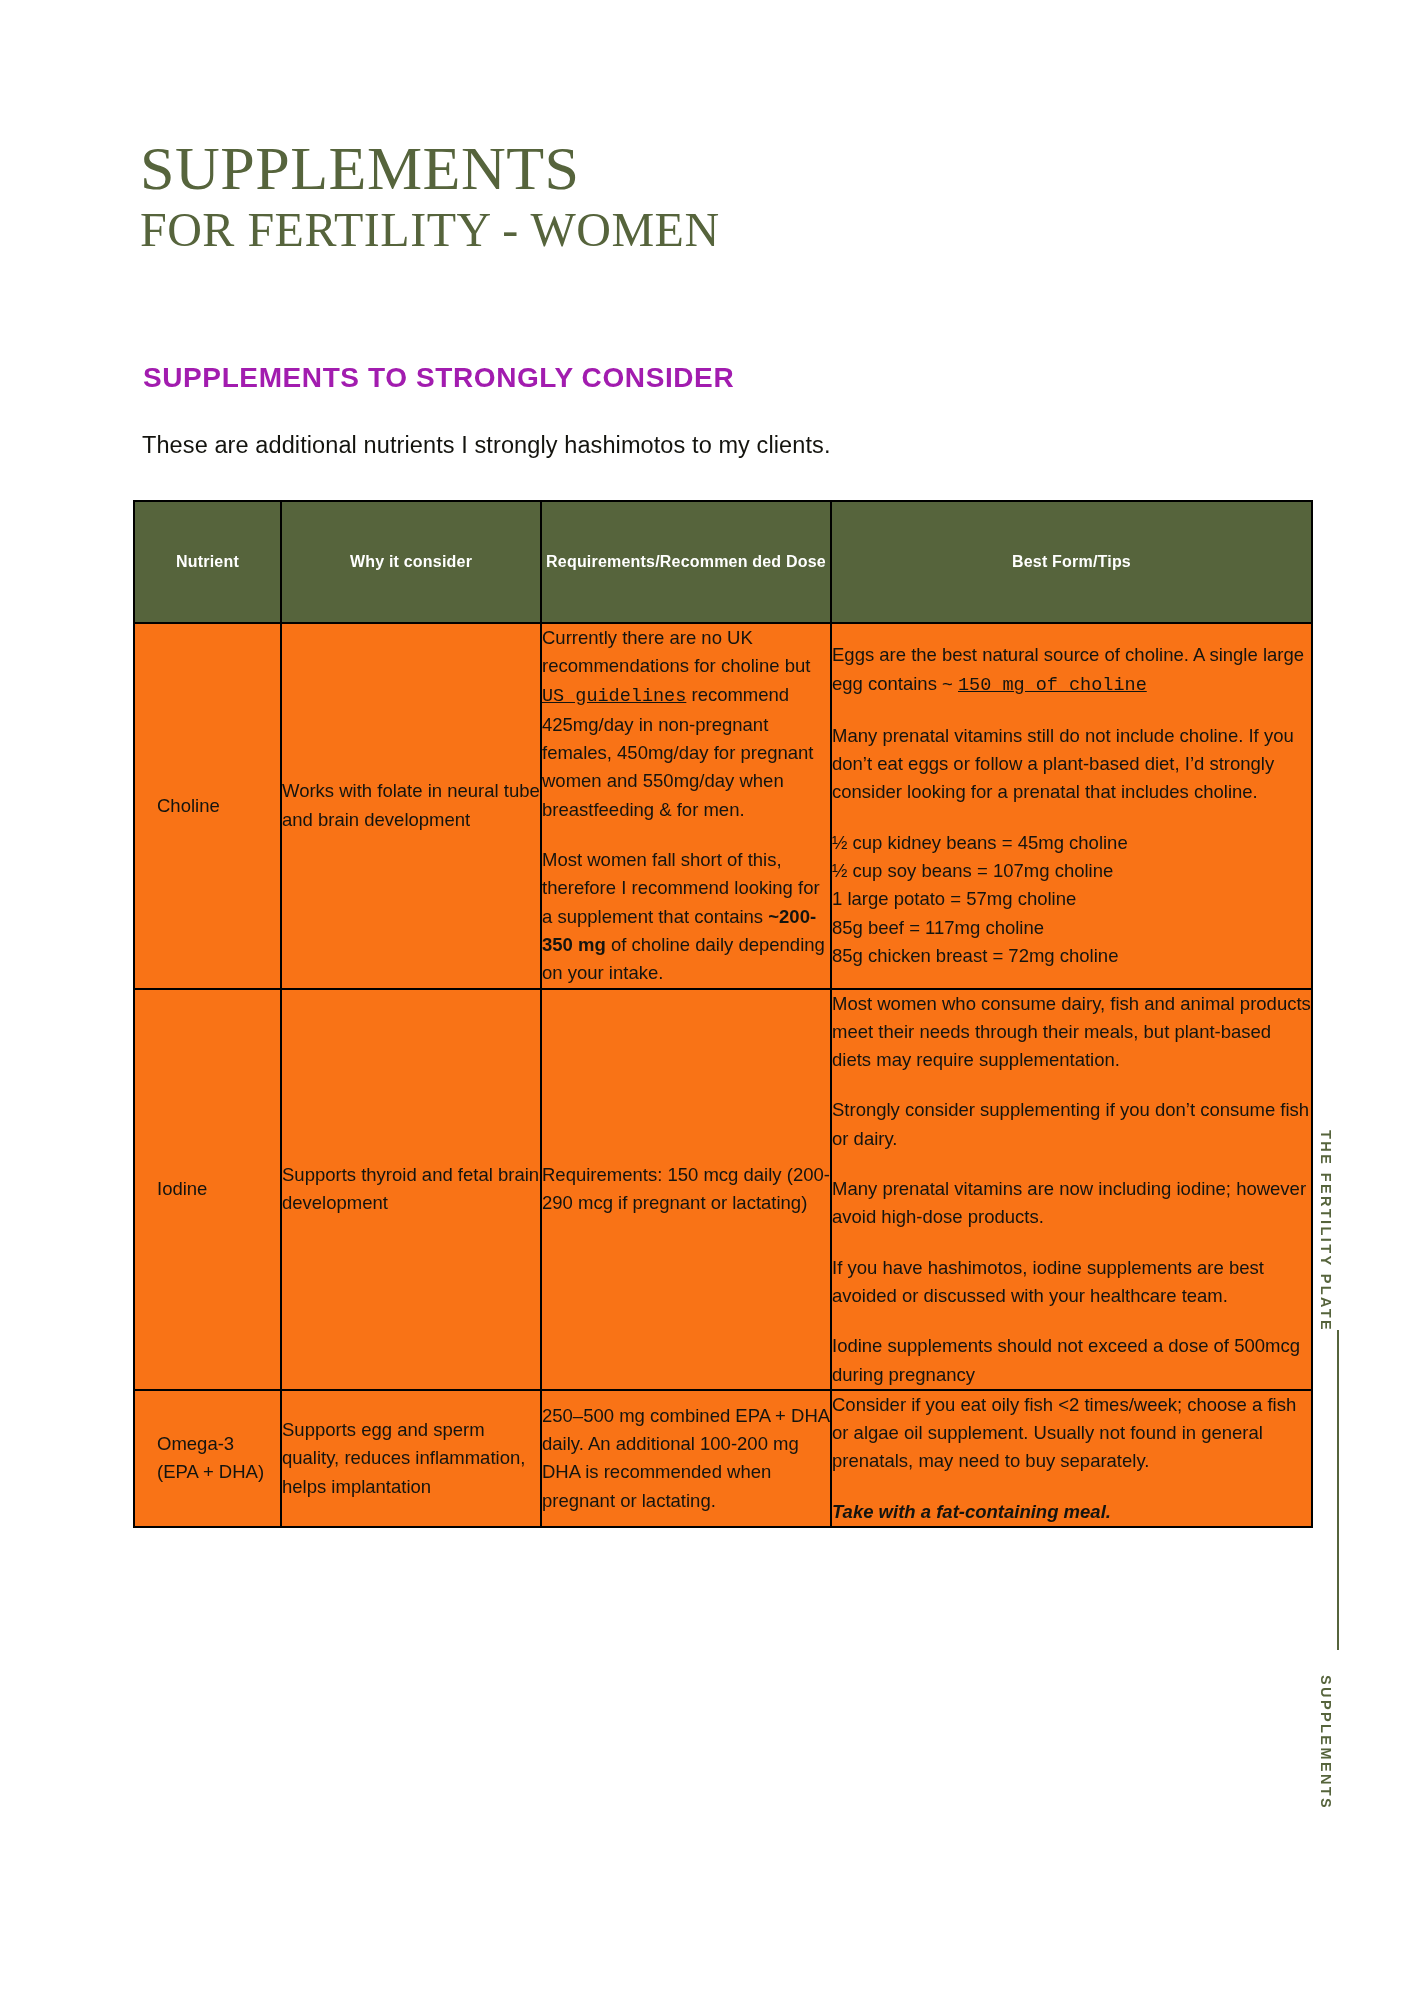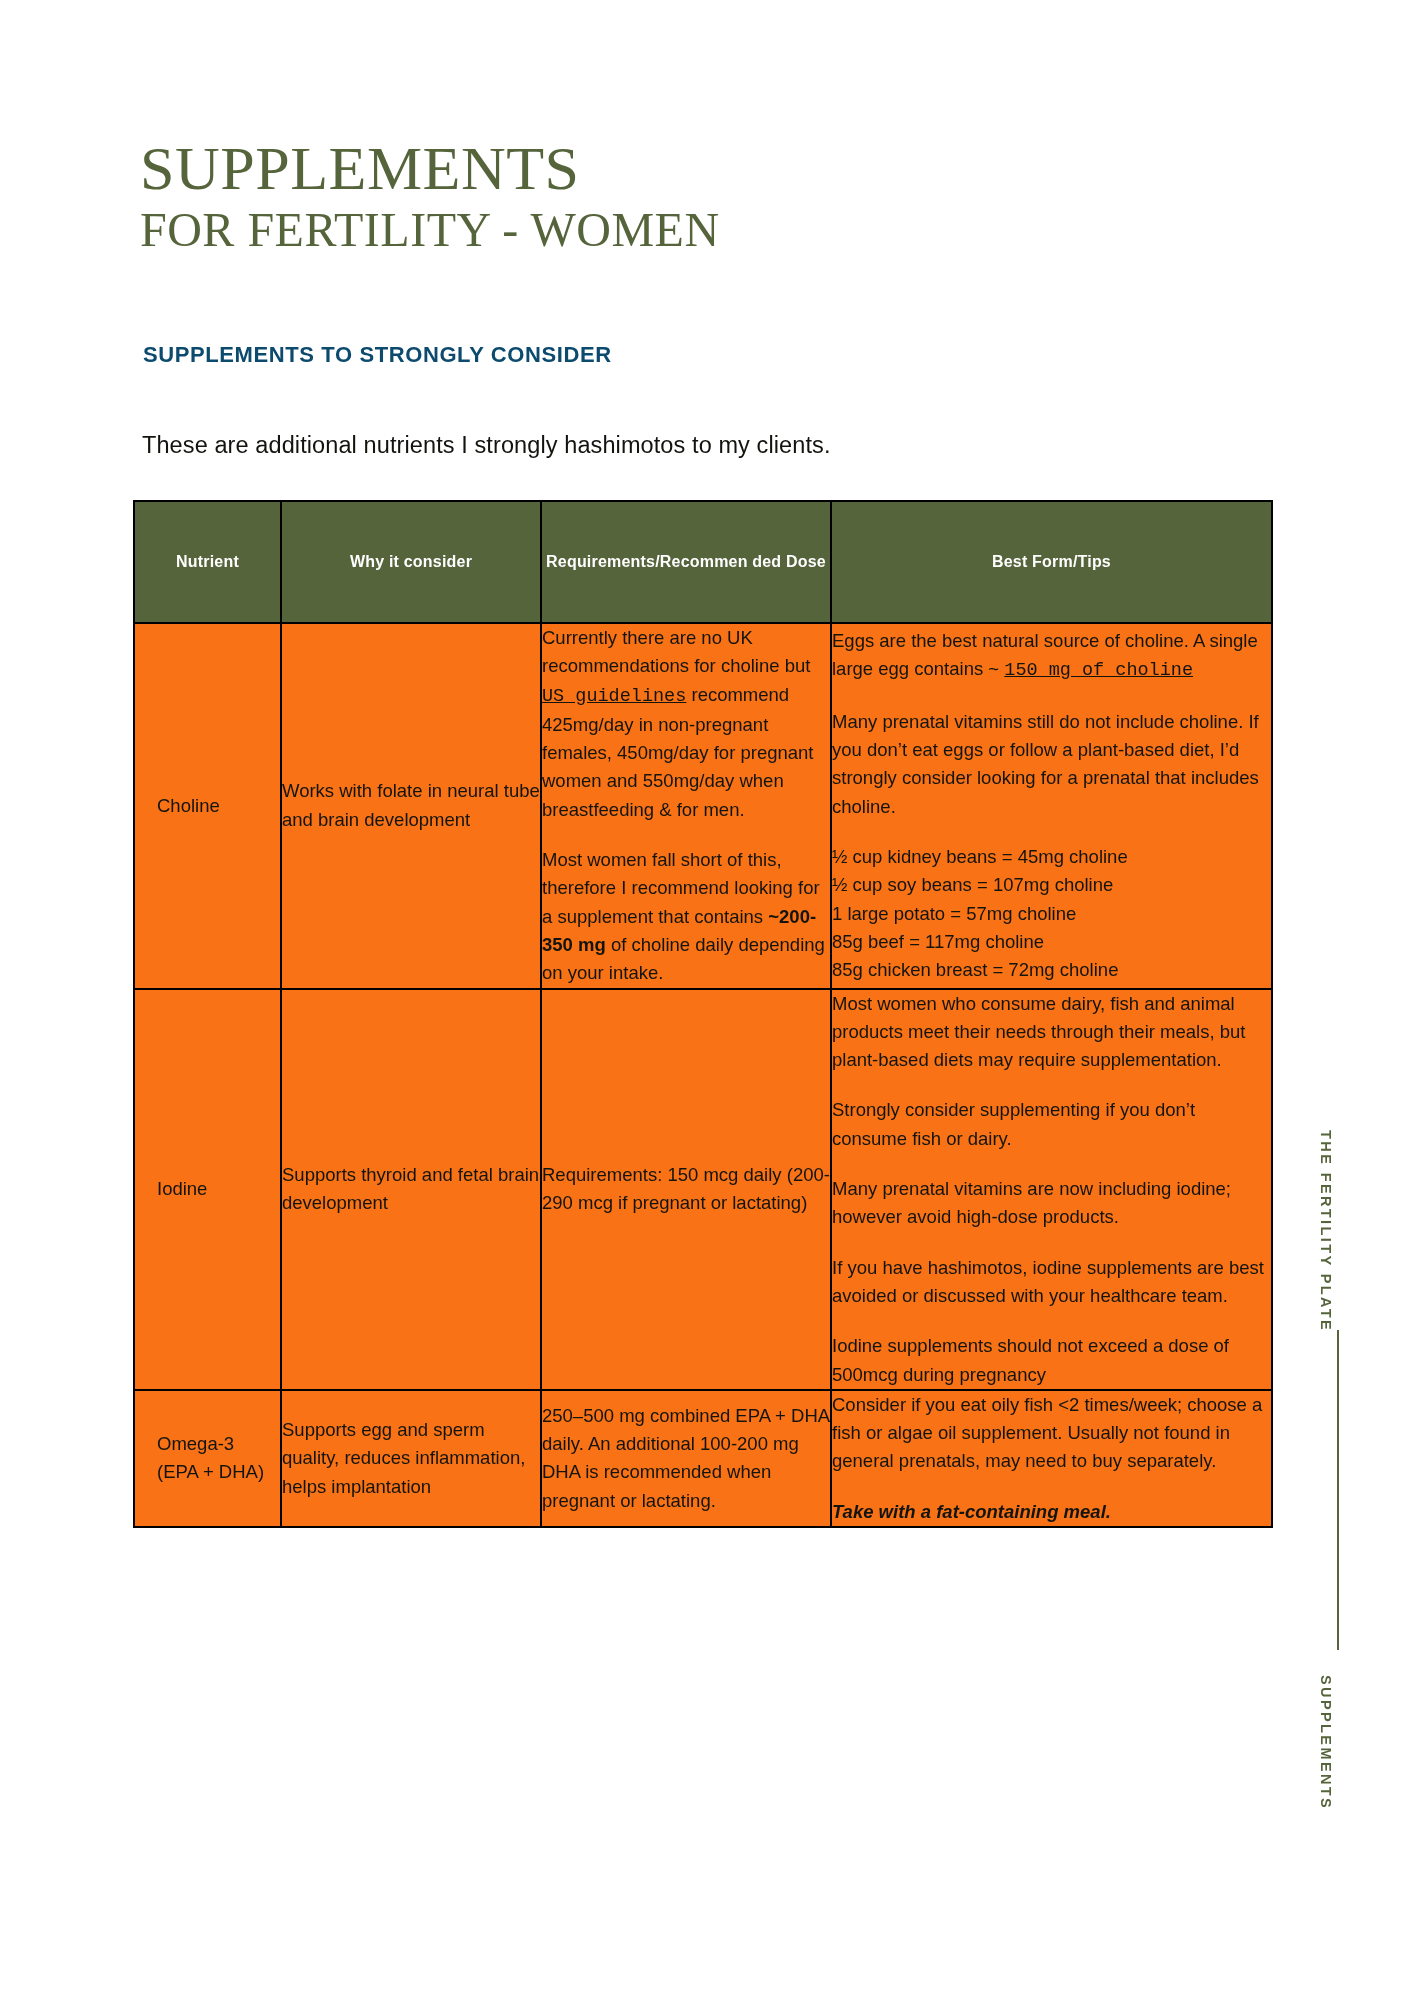--- a/index.html
+++ b/index.html
@@ -47,25 +47,25 @@
     line-height: 1.18;
     letter-spacing: 0.5px;
     color: #56643c;
     font-weight: normal;
     margin: 0;
     white-space: nowrap;
   }
   .subtitle {
     position: absolute;
     left: 143px;
-    top: 342px;
-    font-size: 22px;
+    top: 362px;
+    font-size: 28px;
     font-weight: bold;
     letter-spacing: 0.6px;
-    color: #0c4a6e;
+    color: #a21caf;
     white-space: nowrap;
   }
   .intro {
     position: absolute;
     left: 142px;
     top: 432px;
     font-size: 23.5px;
     color: #14140f;
     letter-spacing: 0.1px;
     white-space: nowrap;
@@ -95,21 +95,21 @@
     font-weight: bold;
     text-align: center;
     height: 122px;
     padding: 6px 10px;
     line-height: 1.35;
     letter-spacing: 0.2px;
   }
   .col-nutrient { width: 147px; }
   .col-why      { width: 260px; }
   .col-req      { width: 290px; }
-  .col-best     { width: 441px; }
+  .col-best     { width: 481px; }
 
   tbody td {
     background: #f97316;
     font-size: 18.5px;
     line-height: 1.53;
     color: #14140f;
     padding: 18px 20px;
     vertical-align: middle;
   }
   tbody td.c-nutrient { padding-left: 22px; }

